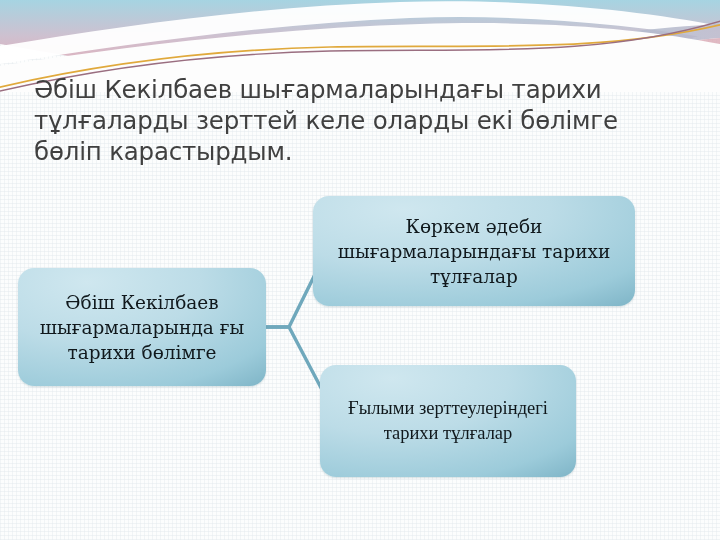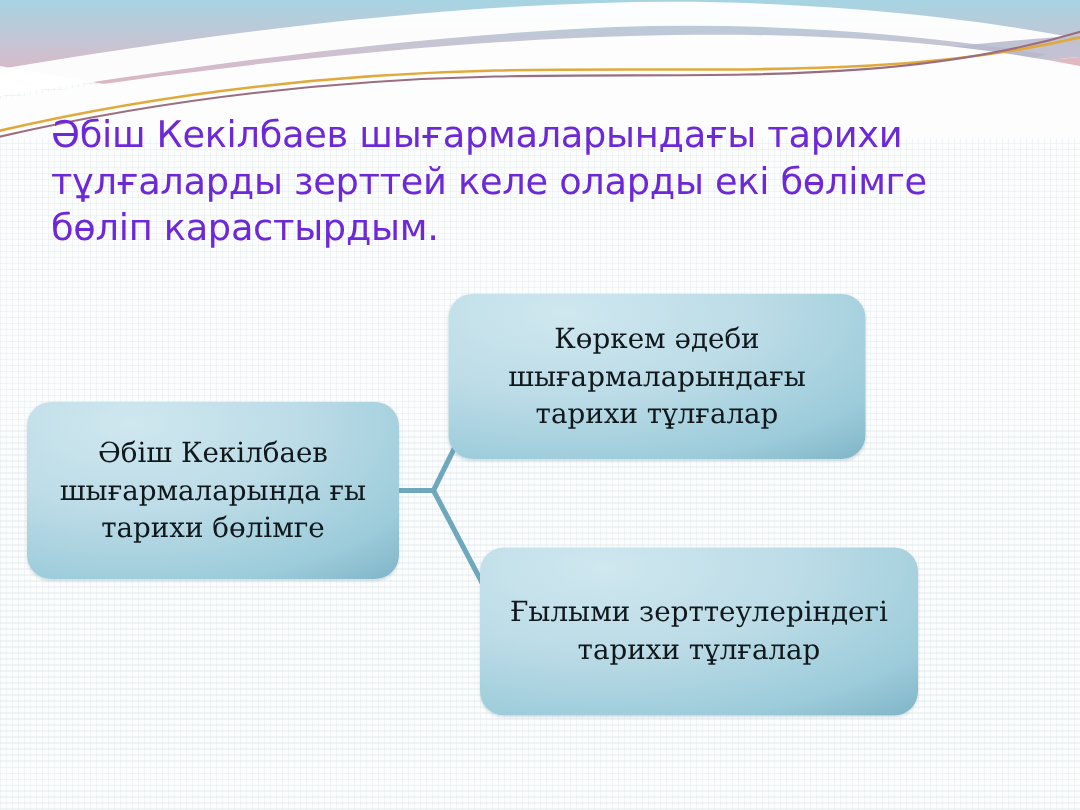--- a/index.html
+++ b/index.html
@@ -43,21 +43,21 @@
 
   
   #title {
     position: absolute;
     left: 34px;
     top: 74px;
     width: 640px;
     font-family: "DejaVu Sans", sans-serif;
     font-size: 24.5px;
     line-height: 31px;
-    color: #6d28d9;
+    color: #404040;
     letter-spacing: -0.2px;
   }
 
   
   #diagram {
     position: absolute;
     left: 0; top: 0;
     width: 720px; height: 540px;
   }
 
@@ -80,32 +80,33 @@
   }
 
   #node-root {
     left: 18px;
     top: 268px;
     width: 248px;
     height: 118px;
   }
 
   #node-branch-1 {
-    left: 299px;
+    left: 313px;
     top: 196px;
-    width: 278px;
+    width: 322px;
     height: 110px;
     text-align: center;
   }
 
   #node-branch-2 {
     left: 320px;
     top: 365px;
-    width: 292px;
+    width: 256px;
     height: 112px;
+    font-family: Liberation Serif, serif;
   }
 
   .node-label {
     display: block;
     width: 100%;
   }
 </style>
 </head>
 <body>
 

